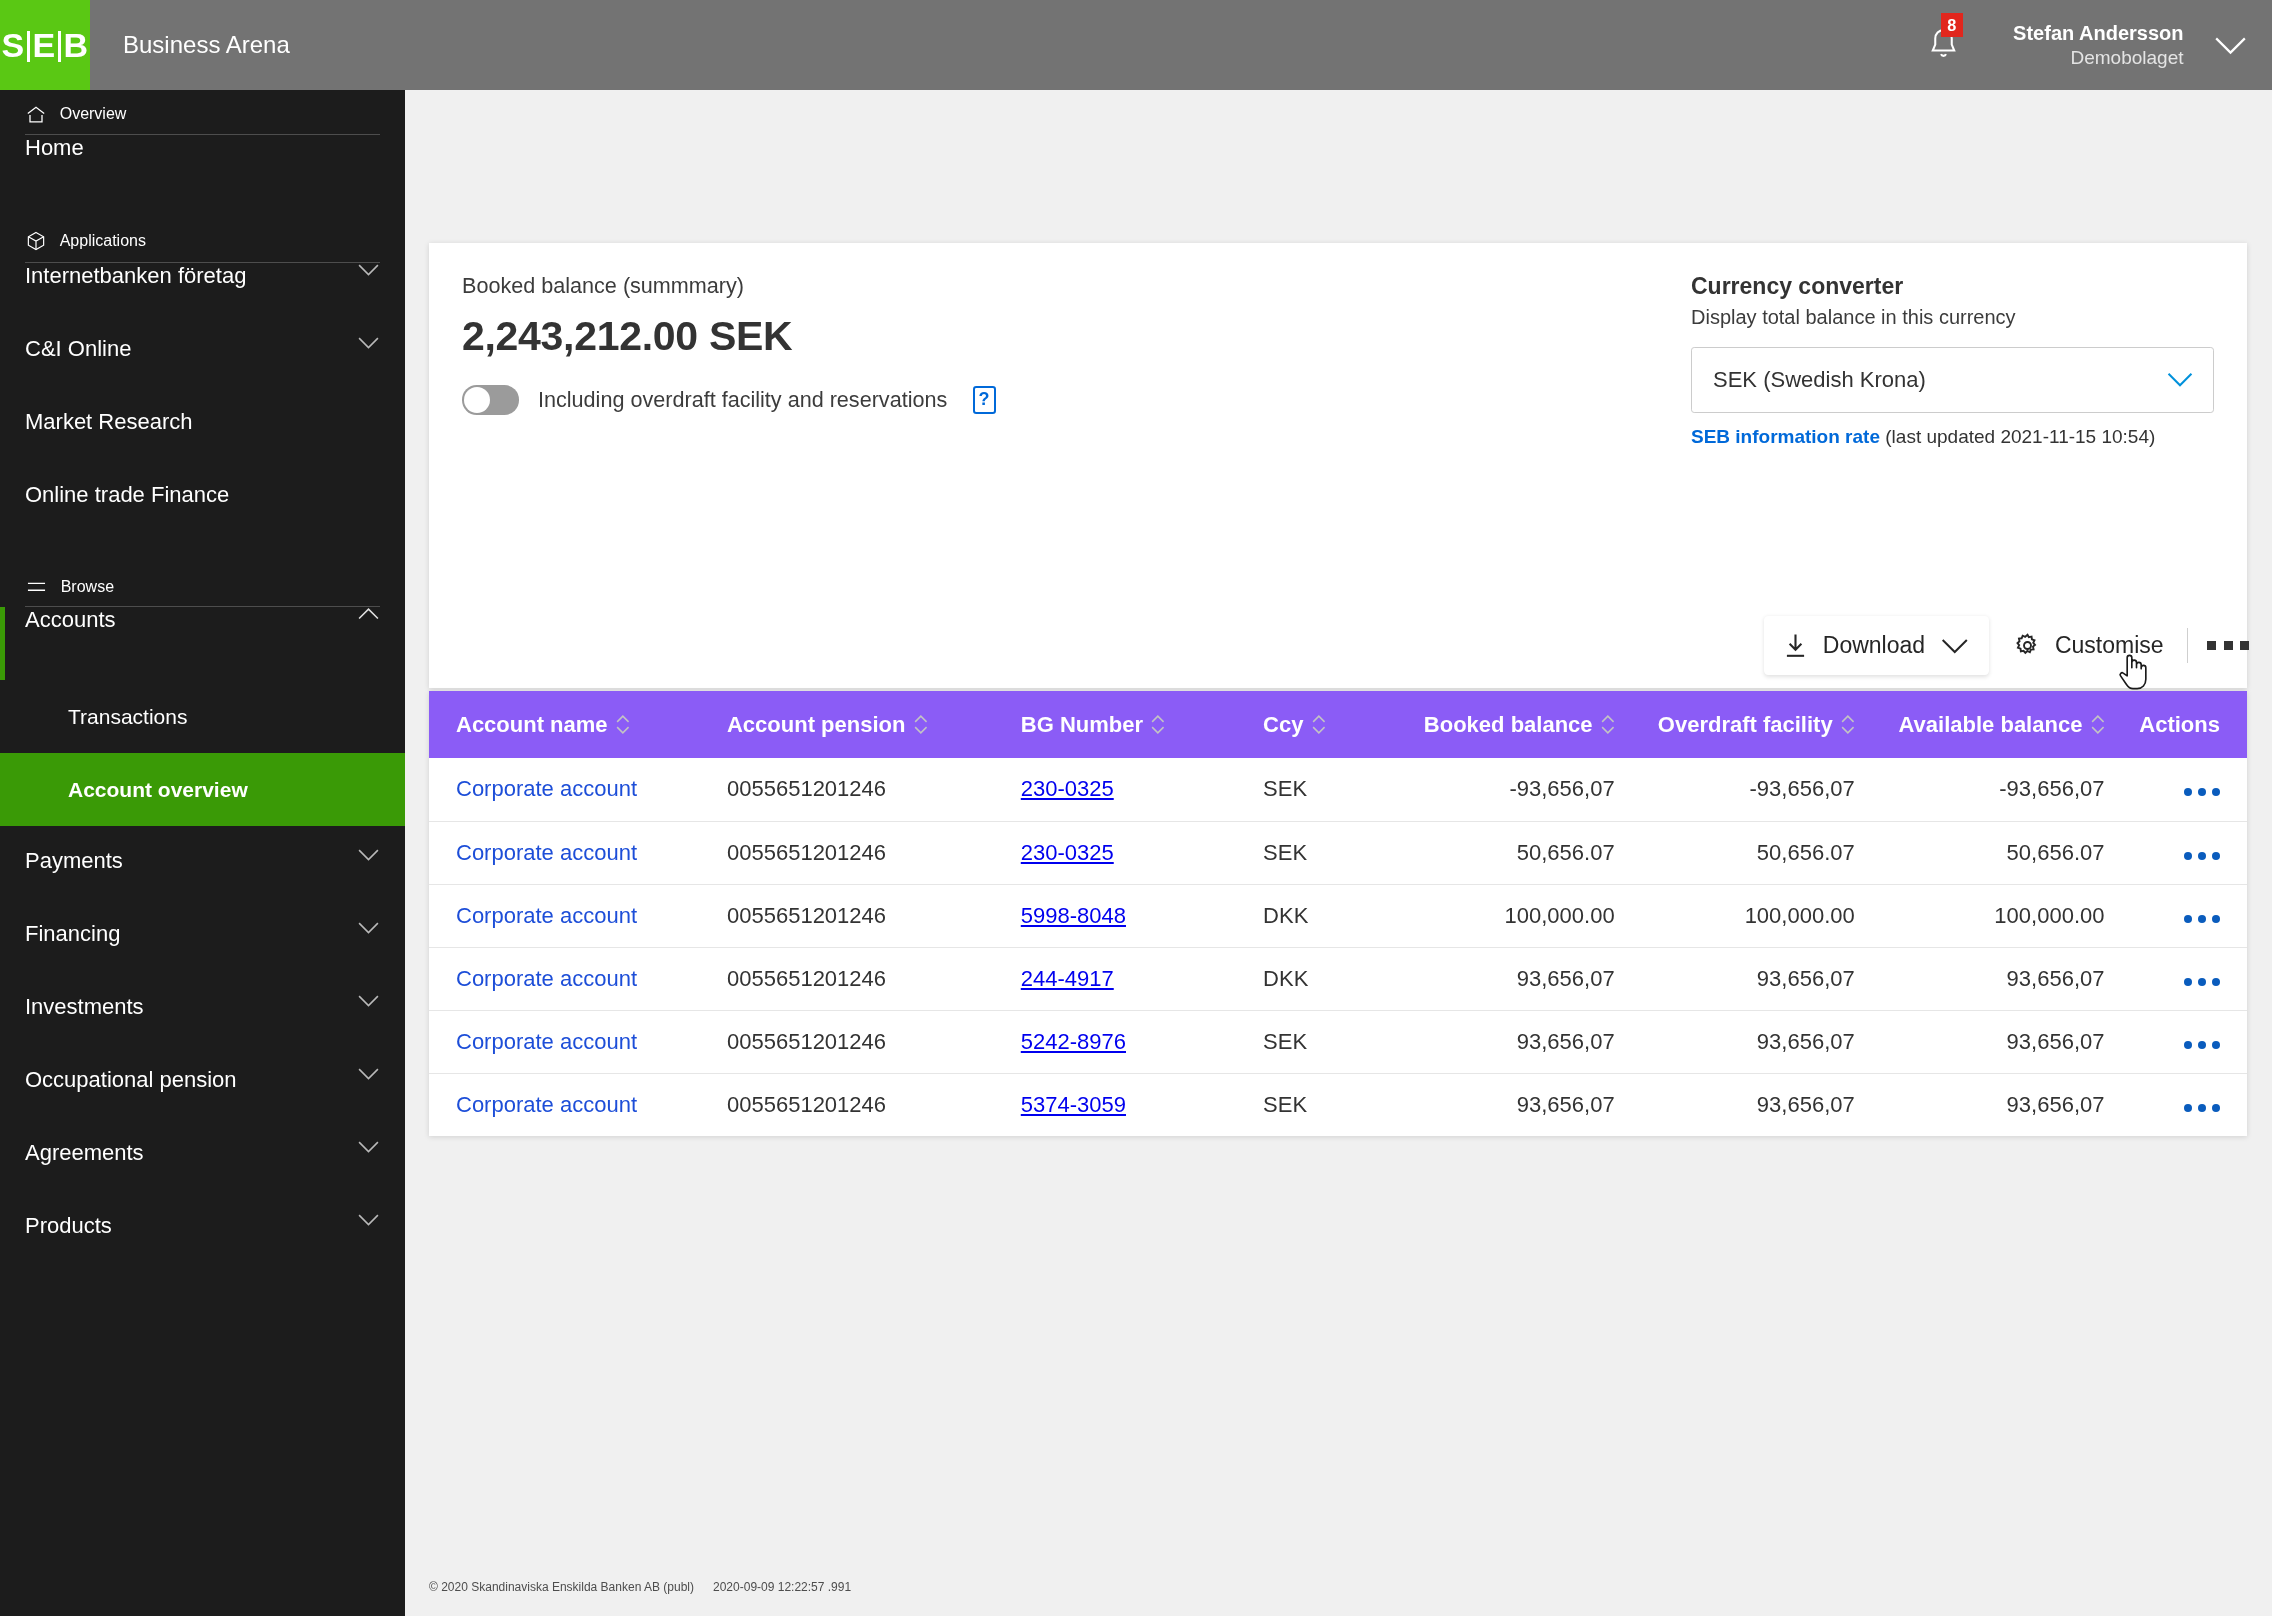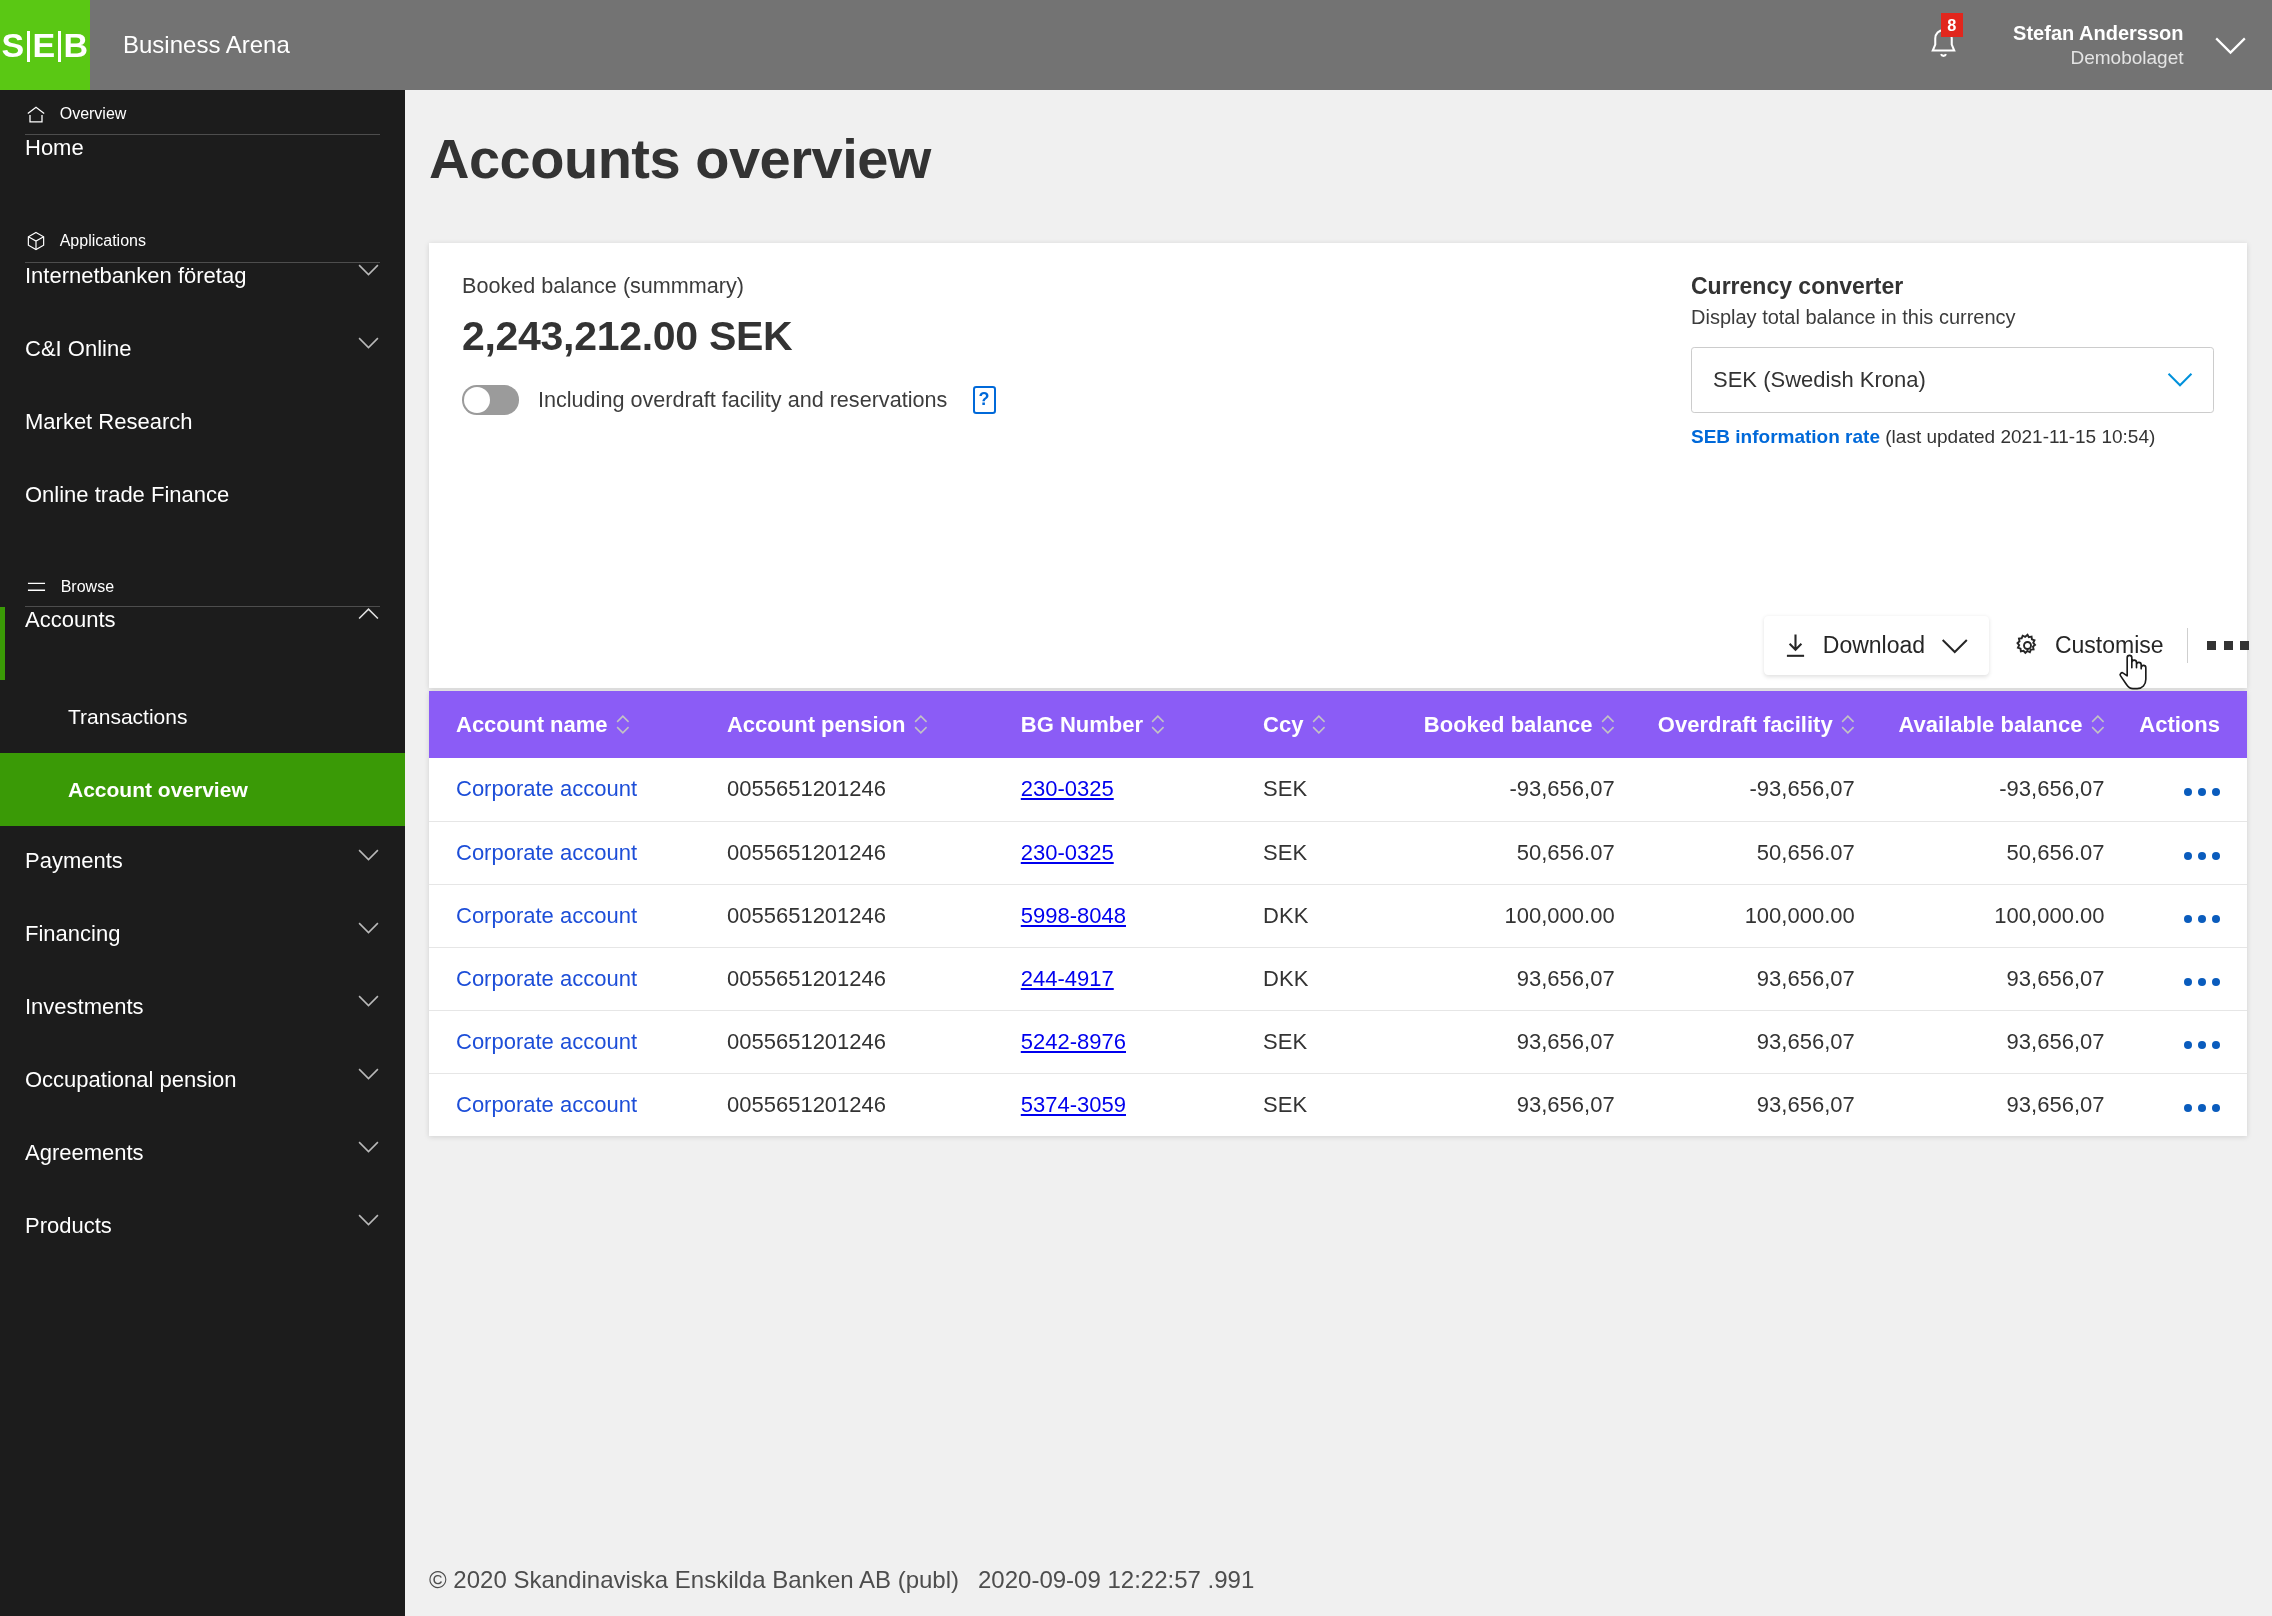--- a/index.html
+++ b/index.html
@@ -191,21 +191,21 @@
   .c-bg     { padding-left: 16px; width: 226px; }
   .c-ccy    { padding-left: 16px; width: 142px; }
   .c-bal    { padding-right: 27px; width: 226px; }
   .c-od     { padding-right: 27px; width: 210px; }
   .c-avail  { padding-right: 27px; width: 226px; }
   .c-act    { padding-right: 27px; width: 105px; }
 
   
   .footer {
     position: absolute; left: 24px; bottom: 22px;
-    font-size: 24px; color: #4d4d4d; margin-top: 26px;
+    font-size: 12px; color: #4d4d4d; margin-top: 26px;
   }
   .footer .ts { margin-left: 19px; }
 </style>
 </head>
 <body>
 
 <div class="topbar">
   <div class="logo-tile">
     <div class="logo-text">
       <span>S</span><span class="bar"></span><span>E</span><span class="bar"></span><span>B</span>
@@ -333,21 +333,20 @@
   <div class="nav-item">
     <span>Products</span>
     <svg class="chev" viewBox="0 0 22 13" fill="none" stroke="#b9b9b9" stroke-width="1.5">
         <path d="M2 2l9 9 9-9"></path>
       </svg>
   </div>
 </div>
 
 <div class="main">
 
-  <div class="page-title">Accounts overview</div>
 
   <div class="card">
     <div class="card-inner">
       <div class="booked-label">Booked balance (summmary)</div>
       <div class="booked-amount">2,243,212.00 SEK</div>
 
       <div class="toggle-row">
         <div class="toggle">
           <div class="knob"></div>
         </div>

